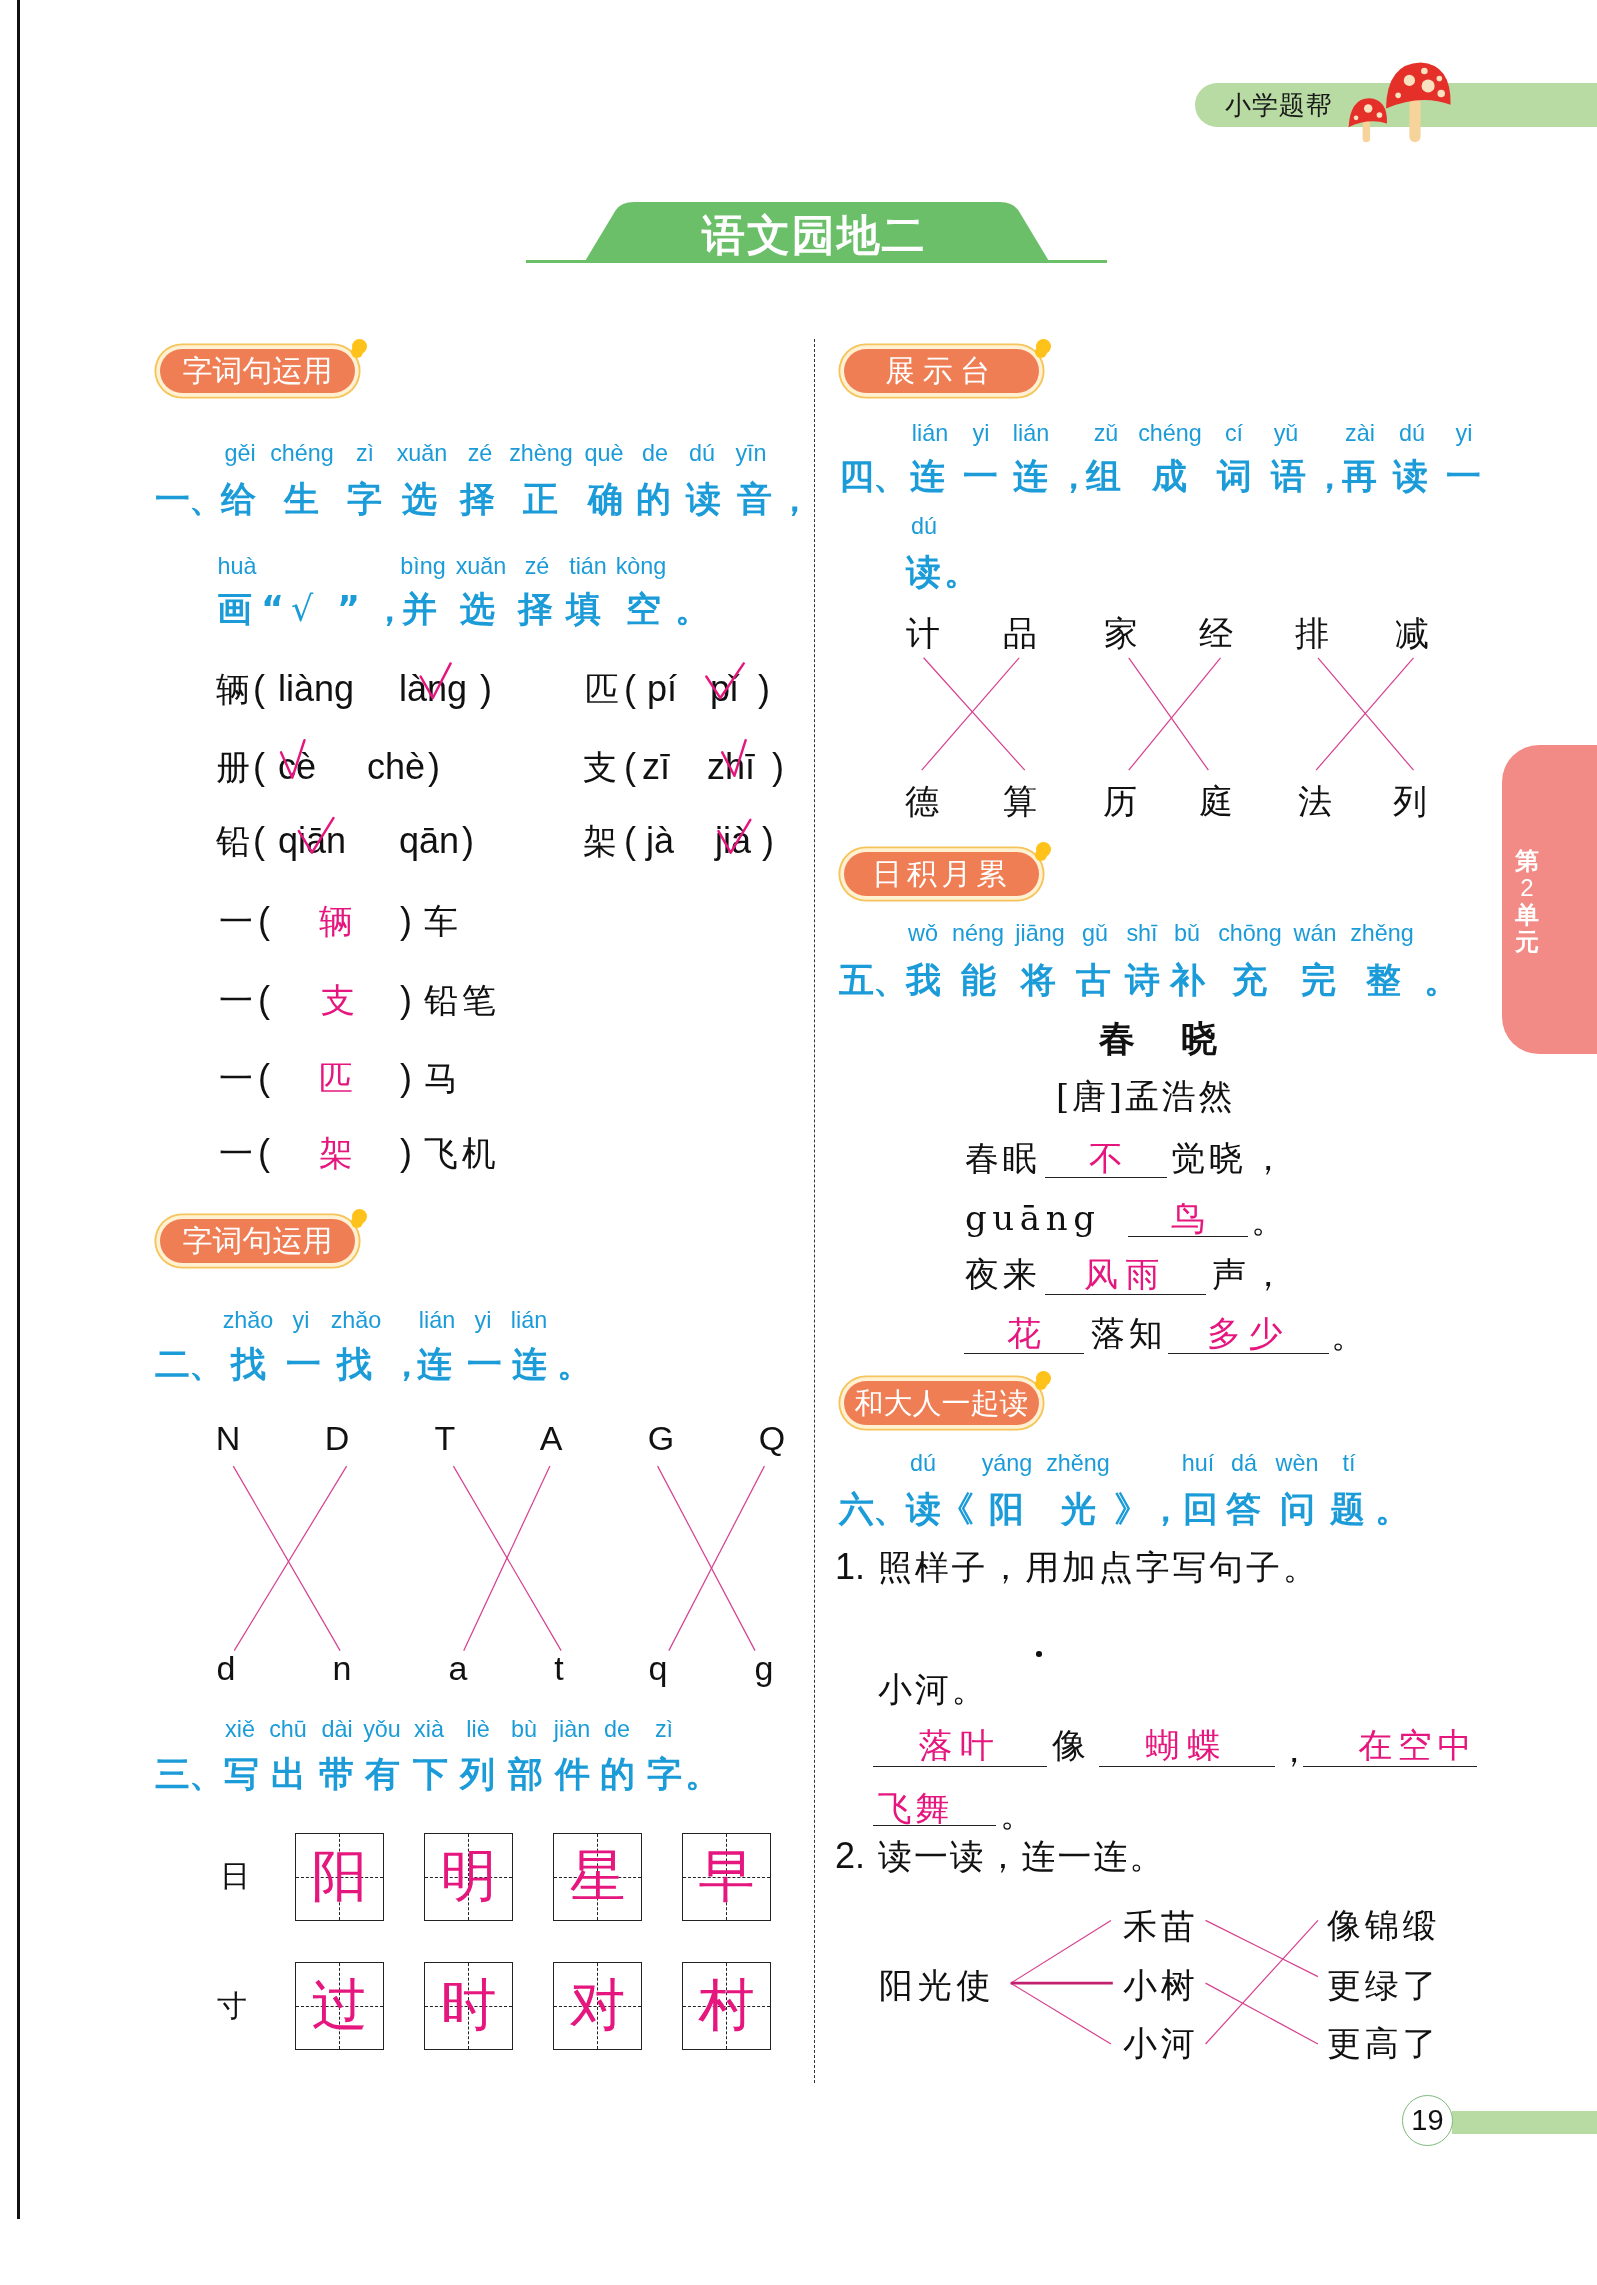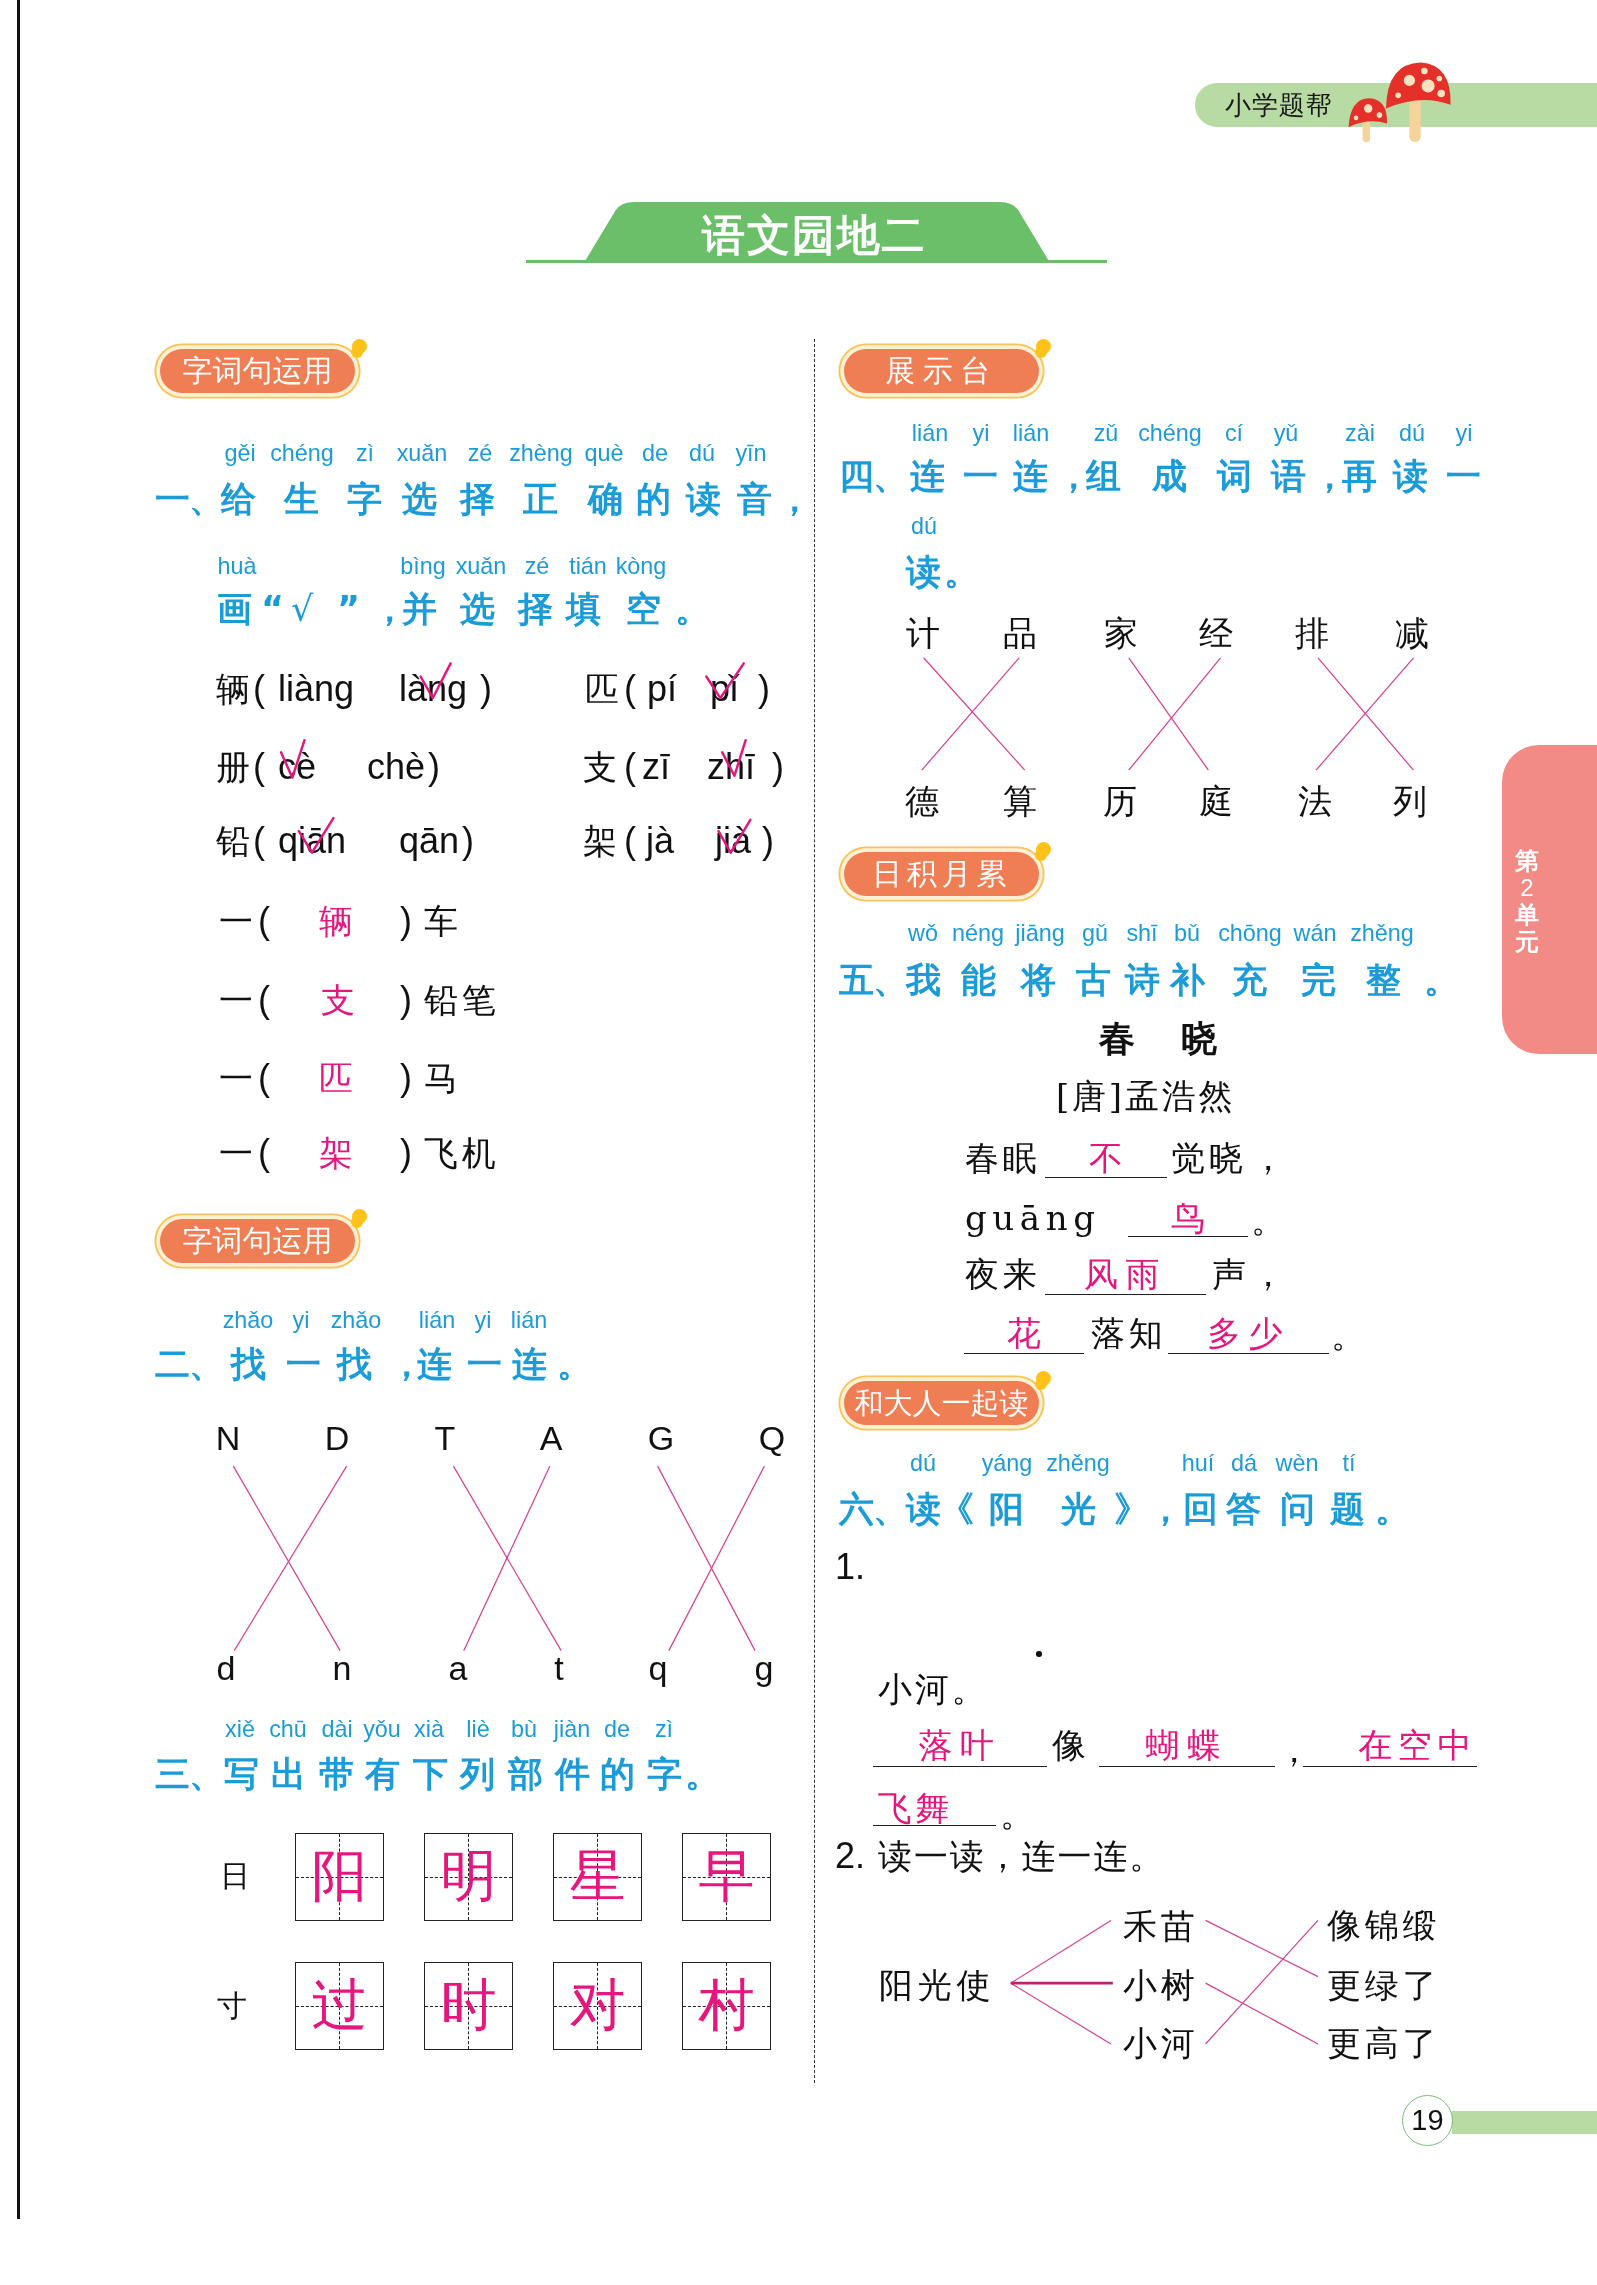--- a/index.html
+++ b/index.html
@@ -406,20 +406,21 @@
     <span class="a hz" style="left:1098px;top:1492px">》</span>
     <span class="a hz" style="left:1132px;top:1492px">，</span>
     <span class="a hz" style="left:1167px;top:1492px">回</span>
     <span class="a hz" style="left:1210px;top:1492px">答</span>
     <span class="a hz" style="left:1264px;top:1492px">问</span>
     <span class="a hz" style="left:1314px;top:1492px">题</span>
     <span class="a hz" style="left:1359px;top:1492px">。</span>
   </div>
 
   <span class="a pn" style="left:819px;top:1549px">1.</span>
+  <span class="a kai" style="left:862px;top:1550px;letter-spacing:2.8px">照样子，用加点字写句子。</span>
   <div class="a" style="left:1020px;top:1651px;width:5.6px;height:5.6px;border-radius:50%;background:#111"></div>
   <span class="a kai" style="left:862px;top:1672px;letter-spacing:2.8px">小河。</span>
 
   <div class="blankbox" style="left:857px;top:1728px;width:174px;height:39px;letter-spacing:7.5px"><span>落叶</span></div>
   <span class="a kai" style="left:1036px;top:1728px">像</span>
   <div class="blankbox" style="left:1083px;top:1728px;width:176px;height:39px;letter-spacing:7.5px"><span>蝴蝶</span></div>
   <span class="a kai" style="left:1261px;top:1733px">，</span>
   <div class="blankbox" style="left:1287px;top:1728px;width:174px;height:39px;letter-spacing:5.6px;text-align:right"><span>在空中</span></div>
   <div class="blankbox" style="left:857px;top:1791px;width:123px;height:35px;text-align:left;padding-left:4.7px;letter-spacing:3.7px"><span>飞舞</span></div>
   <span class="a kai" style="left:984px;top:1797px">。</span>

